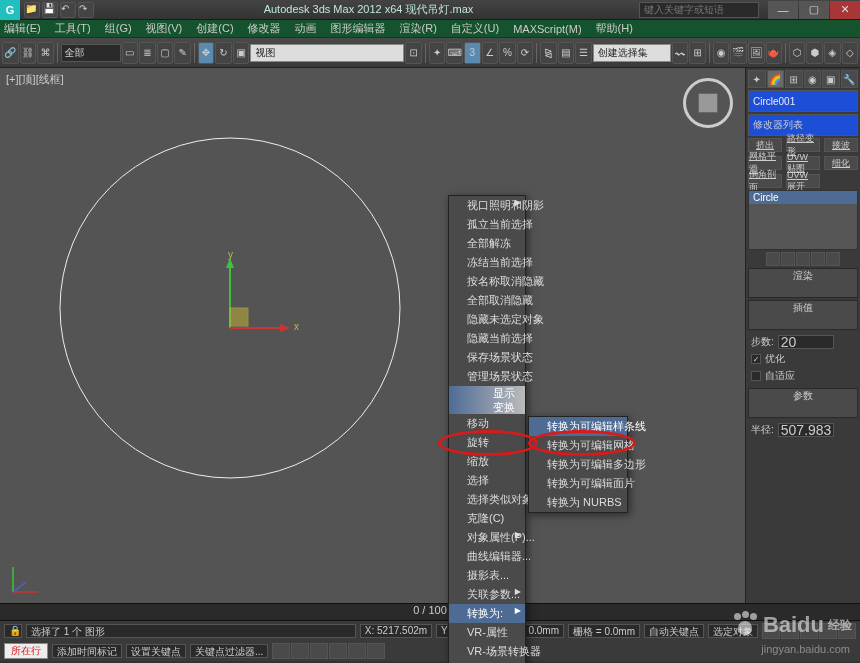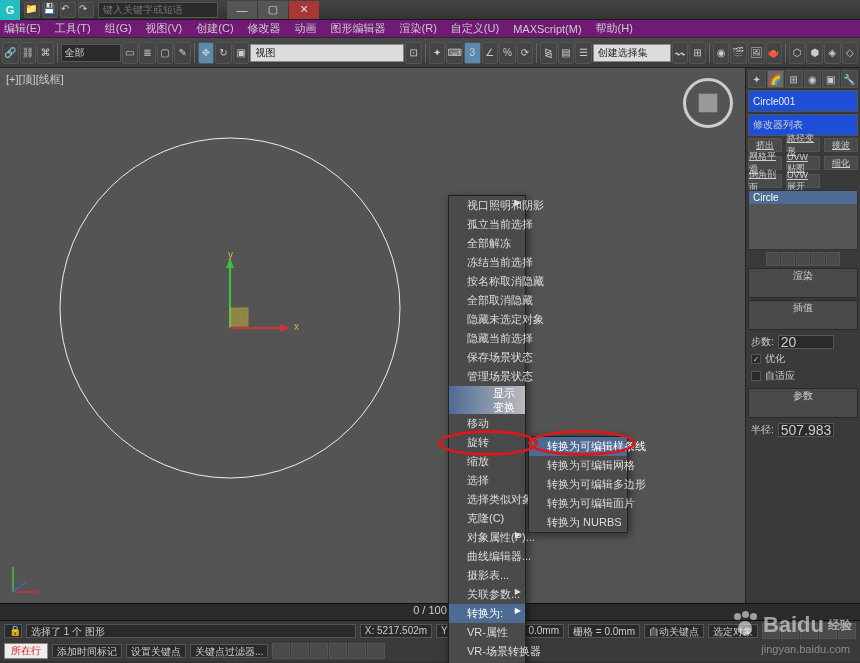--- a/index.html
+++ b/index.html
@@ -40,21 +40,21 @@
 .window-controls span {
   width: 30px; height: 18px;
   display: flex; align-items: center; justify-content: center;
   background: #555; margin-left: 1px; color: #ddd;
 }
 .window-controls .close { background: #a93636; }
 
 
 .menu-bar {
   height: 18px;
-  background: #701a75;
+  background: #14532d;
   display: flex; align-items: center;
   padding: 0 4px; gap: 14px;
   border-bottom: 1px solid #2a2a2a;
 }
 .menu-bar span { color: #ccc; font-size: 11px; }
 
 
 .toolbar {
   height: 30px;
   background: linear-gradient(to bottom, #4a4a4a 0%, #3a3a3a 100%);
@@ -191,21 +191,21 @@
   content: "▶"; position: absolute; right: 4px; font-size: 8px;
 }
 .context-menu .grad-bar {
   height: 14px;
   background: linear-gradient(to right, #4e6b94, #bbb);
   padding: 0 10px 0 18px;
   color: #fff;
   text-align: right;
 }
 #main-context { top: 195px; left: 448px; width: 78px; }
-#sub-context { top: 436px; left: 528px; width: 100px; }
+#sub-context { top: 416px; left: 528px; width: 100px; }
 
 .annotation-ellipse {
   position: absolute;
   border: 3px solid #d81a1a;
   border-radius: 50%;
   pointer-events: none;
 }
 #anno1 { top: 430px; left: 438px; width: 100px; height: 26px; }
 #anno2 { top: 430px; left: 528px; width: 108px; height: 26px; }
 
@@ -275,20 +275,21 @@
 <body>
 
 <div class="title-bar">
   <div class="app-icon">G</div>
   <div class="quick-icons">
     <span class="tool-btn">📁</span>
     <span class="tool-btn">💾</span>
     <span class="tool-btn">↶</span>
     <span class="tool-btn">↷</span>
   </div>
+  <div class="app-title">Autodesk 3ds Max 2012 x64   现代吊灯.max</div>
   <input class="search-box" placeholder="键入关键字或短语" style="">
   <div class="window-controls">
     <span>—</span>
     <span>▢</span>
     <span class="close">✕</span>
   </div>
 </div>
 
 <div class="menu-bar">
   <span>编辑(E)</span>

